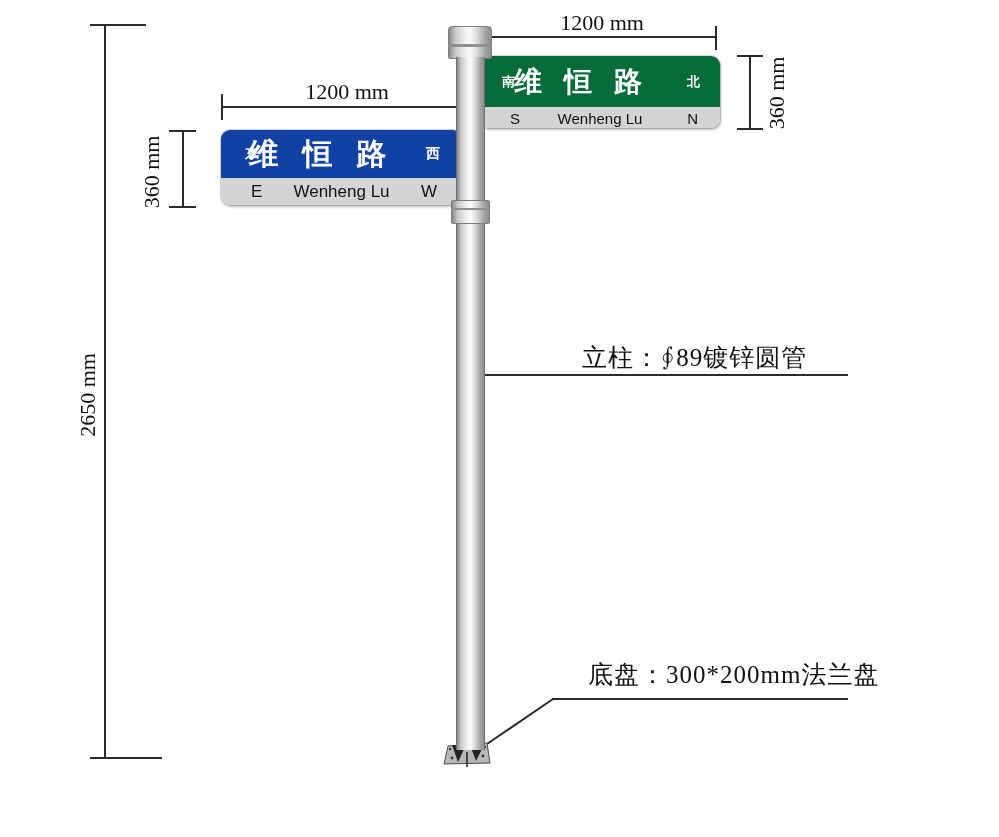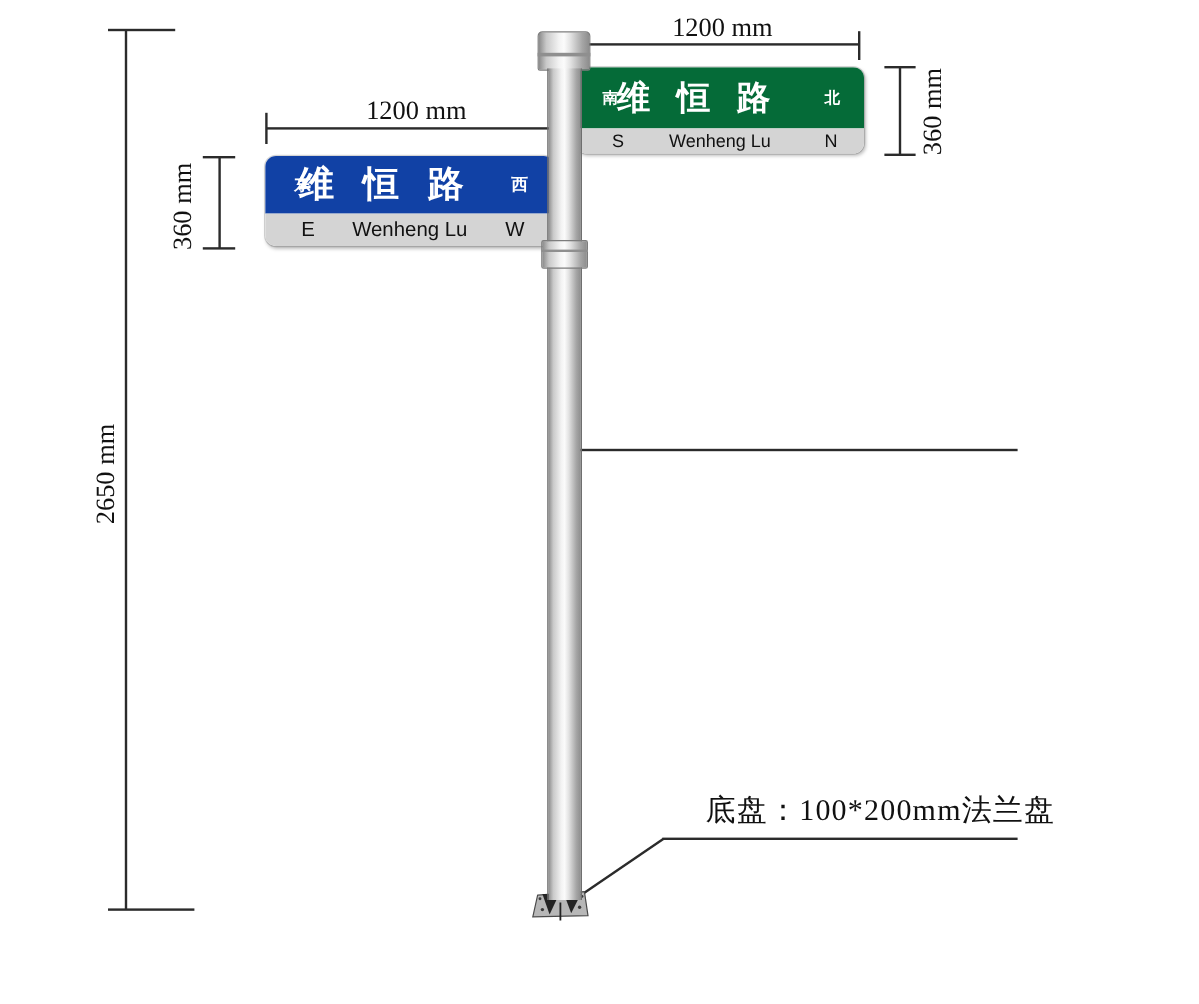--- a/index.html
+++ b/index.html
@@ -116,23 +116,24 @@
   <div class="line" id="dim-gh-line"></div>
   <div class="line" id="dim-gh-tick-top"></div>
   <div class="line" id="dim-gh-tick-bot"></div>
   <div class="dimlabel rot" id="dim-gh-label">360 mm</div>
 
   <div class="line" id="dim-bh-line"></div>
   <div class="line" id="dim-bh-tick-top"></div>
   <div class="line" id="dim-bh-tick-bot"></div>
   <div class="dimlabel rot" id="dim-bh-label">360 mm</div>
 
+  <div class="spec" id="pole-spec-label">立柱：∮89镀锌圆管</div>
   <div class="line" id="pole-spec-underline"></div>
 
-  <div class="spec" id="base-spec-label">底盘：100*200mm法兰盘</div>
+  <div class="spec" id="base-spec-label">底盘：300*200mm法兰盘</div>
   <div class="line" id="base-spec-underline"></div>
   <svg class="abs" id="base-leader-svg" viewBox="0 0 82 58">
     <line x1="9" y1="51" x2="75" y2="6" stroke="#2b2b2b" stroke-width="2"></line>
   </svg>
 
   <div class="sign" id="sign-blue">
     <div class="sign-face" style="background-color: rgb(17, 65, 165);">
       <span class="dir dir-left">东</span>
       <span class="roadname">维恒路</span>
       <span class="dir dir-right">西</span>

